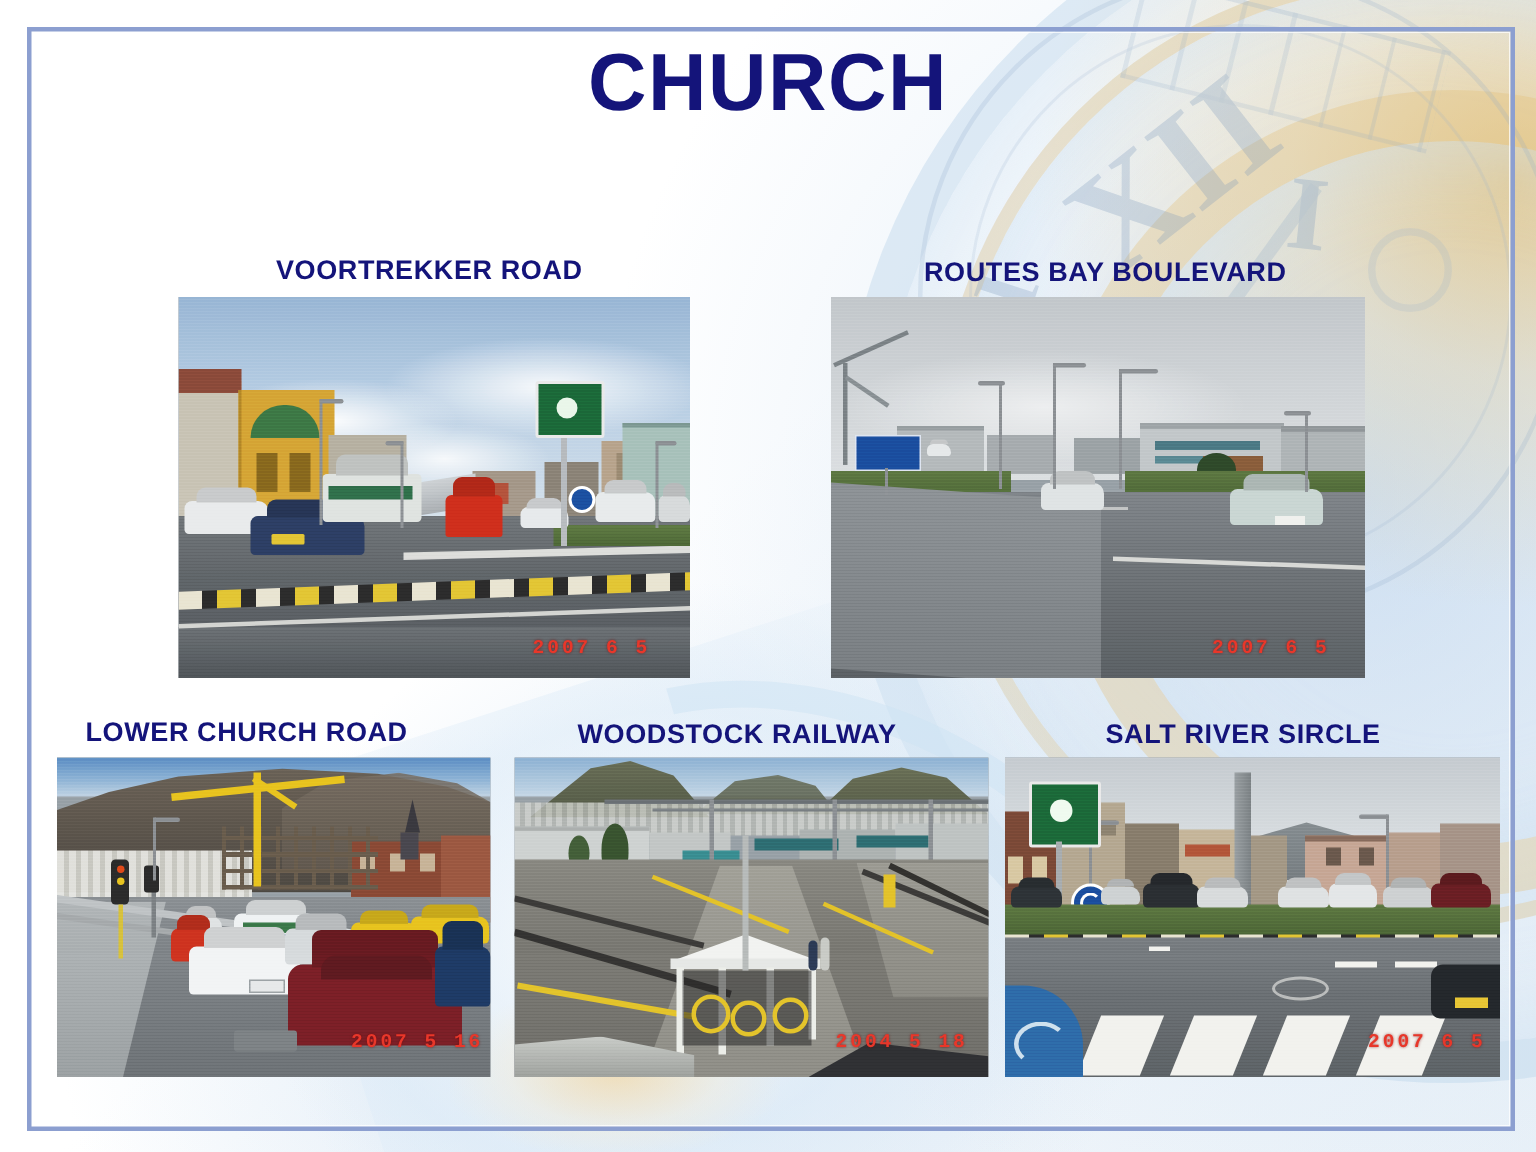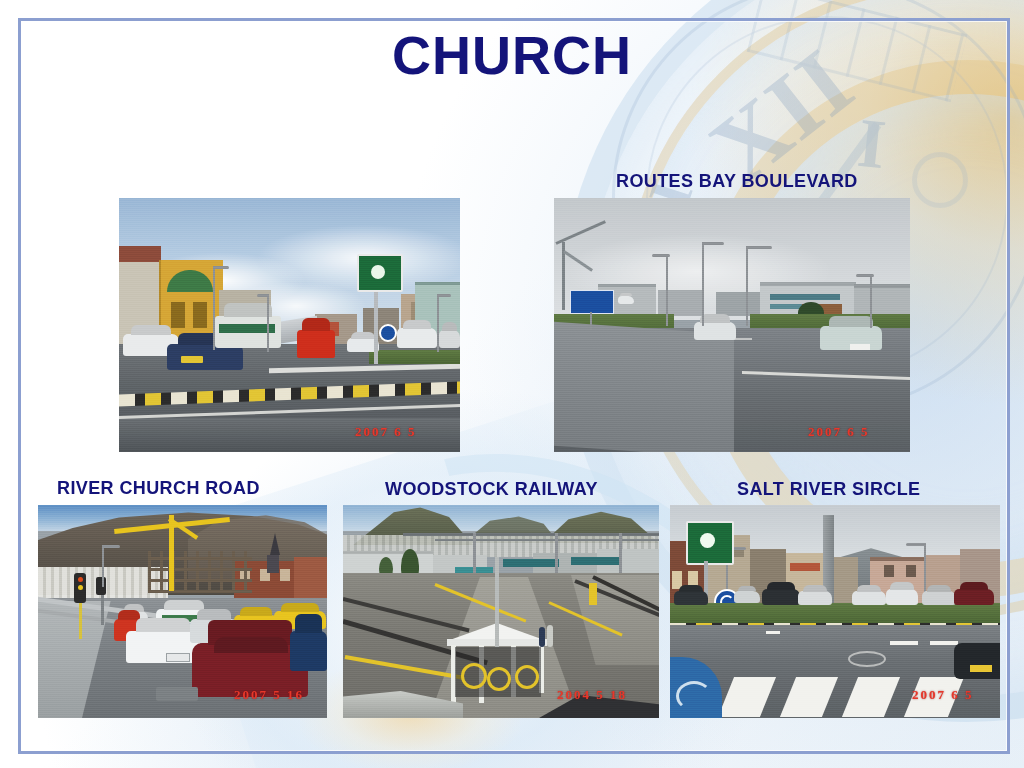--- a/index.html
+++ b/index.html
@@ -132,21 +132,21 @@
   .cap-saltriver {left:737px;top:479px;}
 
   
   .photo{
     position:absolute;overflow:hidden;
     background:#9aa2a8;
   }
   .photo .scene{position:absolute;inset:0;}
   .timestamp{
     position:absolute;
-    font-family:Liberation Serif, serif;
+    font-family:Liberation Mono, monospace;
     font-size:13px;font-weight:700;letter-spacing:2px;
     color:#e8372a;
     text-shadow:0 0 2px rgba(120,0,0,0.6);
     white-space:nowrap;
   }
 
   
   #photo-voortrekker{left:119px;top:198px;width:341px;height:254px;}
   #photo-tablebay  {left:554px;top:198px;width:356px;height:254px;}
   #photo-lowerchurch{left:38px;top:505px;width:289px;height:213px;}
@@ -216,22 +216,23 @@
     </div>
     <div class="bg-swirl"></div>
     <div class="bg-arc"></div>
     <div class="bg-glow"></div>
   </div>
 
   <div class="frame"></div>
 
   <div class="slide-title">CHURCH</div>
 
+  <div class="caption cap-voortrekker">VOORTREKKER ROAD</div>
   <div class="caption cap-tablebay">ROUTES BAY BOULEVARD</div>
-  <div class="caption cap-lowerchurch">RIVER CHURCH ROAD</div>
+  <div class="caption cap-lowerchurch">LOWER CHURCH ROAD</div>
   <div class="caption cap-saltriver">SALT RIVER SIRCLE</div>
   <div class="caption cap-woodstock">WOODSTOCK RAILWAY</div>
 
   <div class="photo" id="photo-voortrekker">
     <div class="scene">
       <div class="sky cloudy" style="height:150px"></div>
 
       <div class="bldg" style="left:0;top:56px;width:42px;height:104px;background:#c9c4b6;"></div>
       <div class="bldg" style="left:0;top:48px;width:42px;height:16px;background:#8d4b3b;"></div>
       <div class="bldg" style="left:40px;top:62px;width:62px;height:98px;background:#d6a636;border-left:2px solid #b58a28;"></div>

